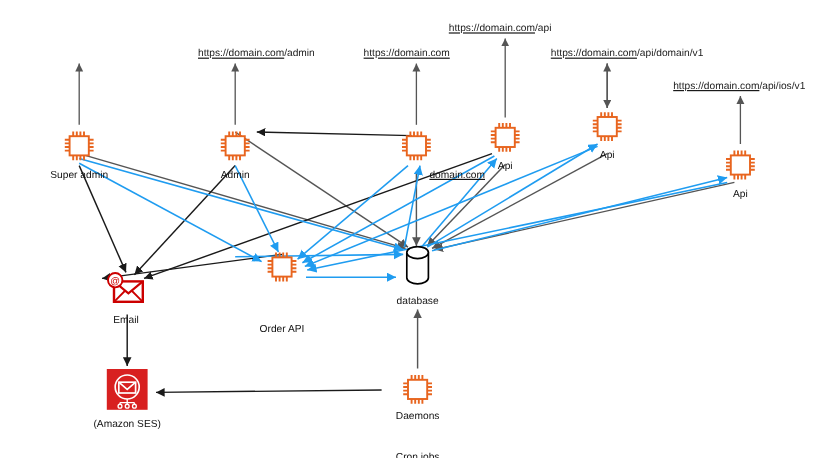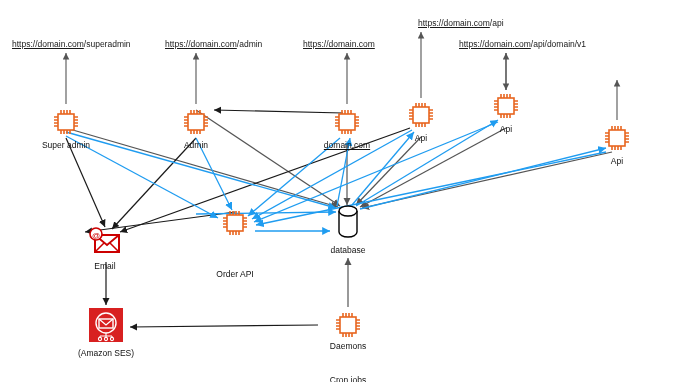--- a/index.html
+++ b/index.html
@@ -81,35 +81,35 @@
       <line x1="352" y1="205" x2="414" y2="132"></line>
       <line x1="356" y1="206" x2="498" y2="120"></line>
       <line x1="360" y1="209" x2="606" y2="148"></line>
     </g>
 
     <g stroke="#555555" stroke-width="1.2" fill="none" marker-end="url(#ahG)">
       <line x1="348" y1="307" x2="348" y2="258"></line>
     </g>
   </svg>
 
-  <div class="url" style="left:12px;top:39px;">
-    <span class="u">https://domain.com</span><span>/superadmin</span>
-  </div>
   <div class="url" style="left:165px;top:39px;">
     <span class="u">https://domain.com</span><span>/admin</span>
   </div>
   <div class="url" style="left:303px;top:39px;">
     <span class="u">https://domain.com</span><span></span>
   </div>
-  <div class="url" style="left:374px;top:18px;margin-left:44px;">
+  <div class="url" style="left:374px;top:18px;">
     <span class="u">https://domain.com</span><span>/api</span>
   </div>
   <div class="url" style="left:459px;top:39px;">
     <span class="u">https://domain.com</span><span>/api/domain/v1</span>
   </div>
+  <div class="url" style="left:561px;top:66px;">
+    <span class="u">https://domain.com</span><span>/api/ios/v1</span>
+  </div>
 
   <div class="node" style="left:66px;top:124px;">
     <div class="art">
       <svg width="30" height="30" viewBox="0 0 30 30">
         <g stroke="#e8651f" stroke-width="1.6" fill="none">
           <rect x="7" y="7" width="16" height="16" fill="#ffffff"></rect>
           <path d="M10,7 V3 M13,7 V3 M16,7 V3 M19,7 V3 M10,23 V27 M13,23 V27 M16,23 V27 M19,23 V27 M7,10 H3 M7,13 H3 M7,16 H3 M7,19 H3 M23,10 H27 M23,13 H27 M23,16 H27 M23,19 H27"></path>
         </g>
       </svg>
     </div>
@@ -130,21 +130,21 @@
 
   <div class="node" style="left:347px;top:124px;">
     <div class="art">
       <svg width="30" height="30" viewBox="0 0 30 30">
         <g stroke="#e8651f" stroke-width="1.6" fill="none">
           <rect x="7" y="7" width="16" height="16" fill="#ffffff"></rect>
           <path d="M10,7 V3 M13,7 V3 M16,7 V3 M19,7 V3 M10,23 V27 M13,23 V27 M16,23 V27 M19,23 V27 M7,10 H3 M7,13 H3 M7,16 H3 M7,19 H3 M23,10 H27 M23,13 H27 M23,16 H27 M23,19 H27"></path>
         </g>
       </svg>
     </div>
-    <div class="cap" style="top:16px;text-decoration:underline;">domain.com</div>
+    <div class="cap" style="top:16px;text-decoration:underline;margin-left:34px;">domain.com</div>
   </div>
 
   <div class="node" style="left:421px;top:117px;">
     <div class="art">
       <svg width="30" height="30" viewBox="0 0 30 30">
         <g stroke="#e8651f" stroke-width="1.6" fill="none">
           <rect x="7" y="7" width="16" height="16" fill="#ffffff"></rect>
           <path d="M10,7 V3 M13,7 V3 M16,7 V3 M19,7 V3 M10,23 V27 M13,23 V27 M16,23 V27 M19,23 V27 M7,10 H3 M7,13 H3 M7,16 H3 M7,19 H3 M23,10 H27 M23,13 H27 M23,16 H27 M23,19 H27"></path>
         </g>
       </svg>

